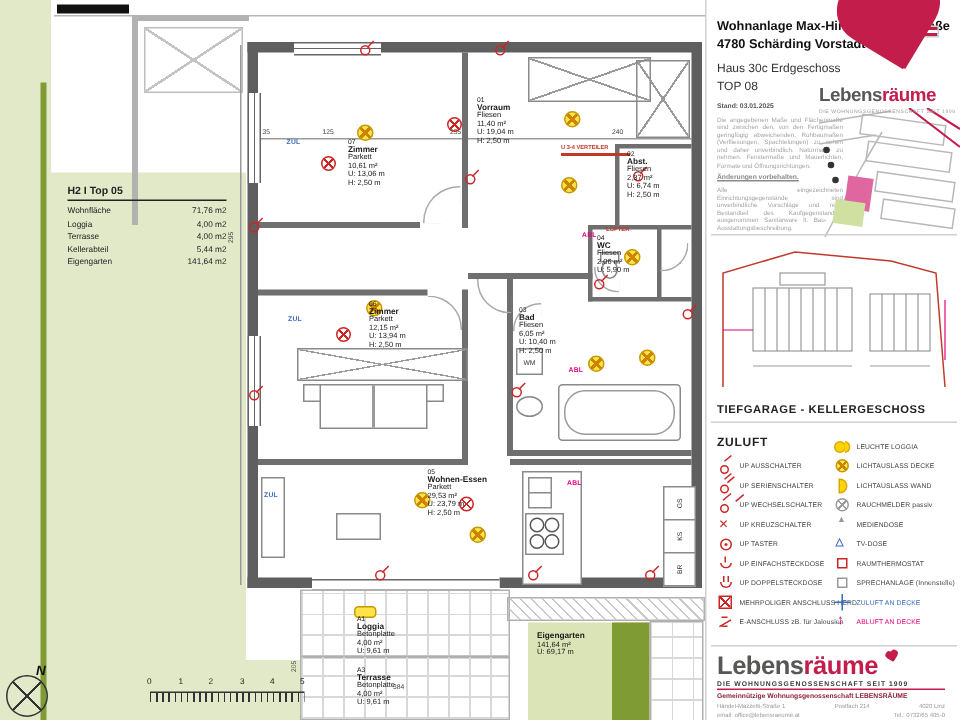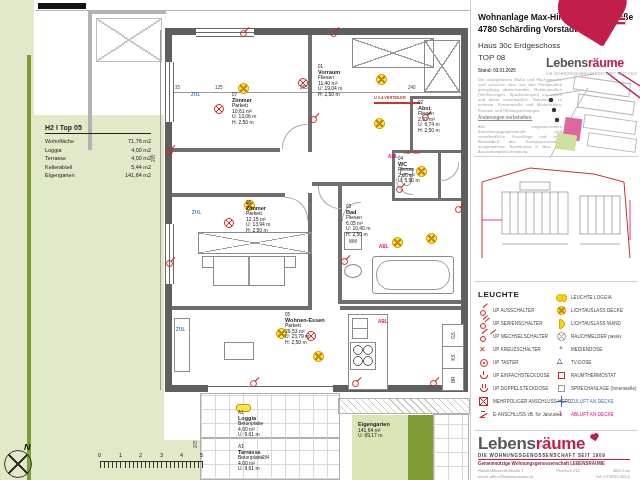--- a/index.html
+++ b/index.html
@@ -419,23 +419,24 @@
     <g stroke="#9a9a9a" stroke-width="0.8" fill="none">
       <rect x="28" y="32" width="66" height="42"></rect>
       <path d="M36 32 V74 M44 32 V74 M52 32 V74 M60 32 V74 M68 32 V74 M76 32 V74 M84 32 V74"></path>
       <rect x="46" y="22" width="30" height="8"></rect>
       <rect x="106" y="36" width="40" height="38"></rect>
       <path d="M114 36 V74 M122 36 V74 M130 36 V74 M138 36 V74"></path>
       <path d="M28 84 H94 M106 84 H146"></path>
     </g>
     <path d="M8 60 H28 M156 40 V80" stroke="#e5007d" stroke-width="0.8" fill="none"></path>
   </svg>
+  <div class="abs caption" style="left:478px;top:268px;">TIEFGARAGE - KELLERGESCHOSS</div>
   <div class="abs panel-div" style="left:474px;top:281px;width:164px;height:1px;"></div>
 
-  <div class="abs lheading" style="left:478px;top:290px;">LEUCHTE</div>
+  <div class="abs lheading" style="left:478px;top:290px;">ZULUFT</div>
   <div class="abs lg-col" style="left:478px;top:304px;">
     <div class="lg-row">
         <span class="ic ic-switch"></span>
         <span class="lg-lbl">UP AUSSCHALTER</span>
       </div>
     <div class="lg-row">
         <span class="ic ic-serien"></span>
         <span class="lg-lbl">UP SERIENSCHALTER</span>
       </div>
     <div class="lg-row">

